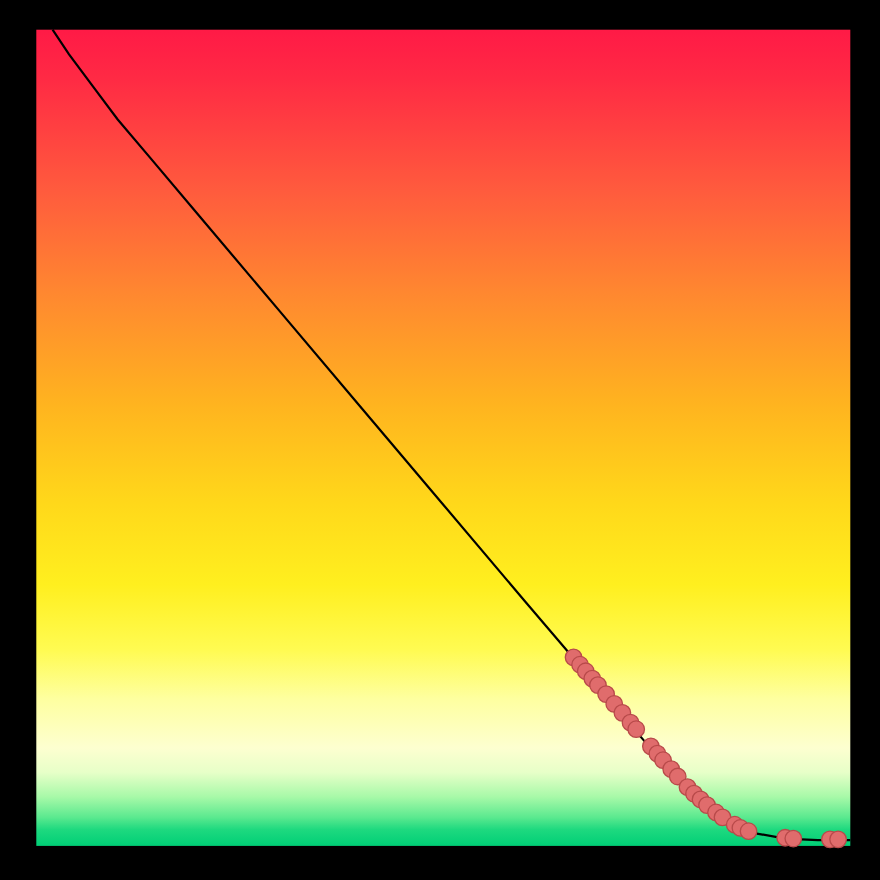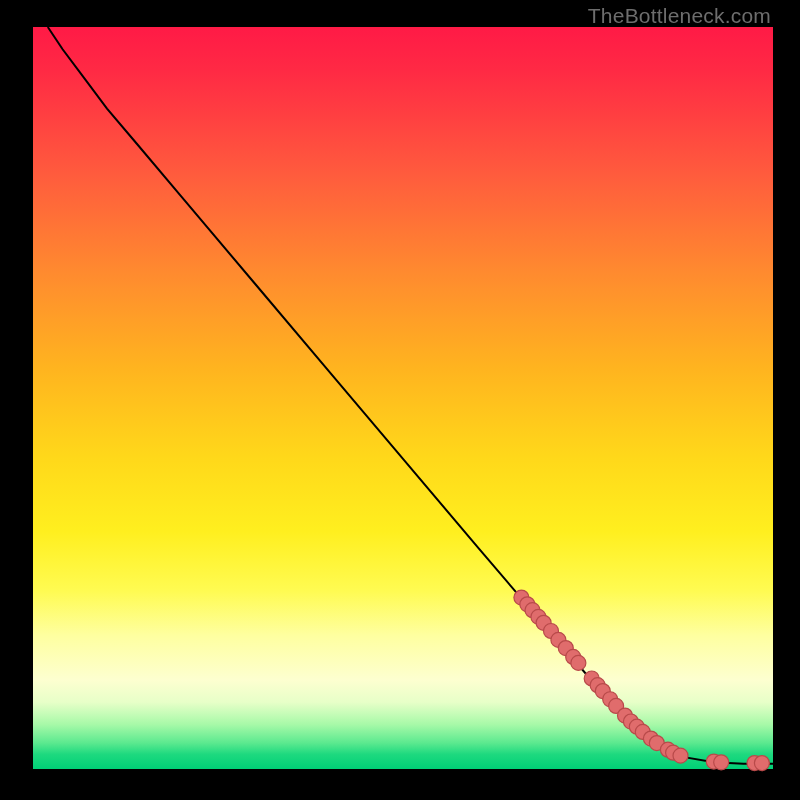--- a/index.html
+++ b/index.html
@@ -71,21 +71,20 @@
     fill: #e06c6c;
     stroke: #b84a4a;
     stroke-width: 1.2;
   }
 </style>
 </head>
 <body>
 
 <div class="frame">
   <div class="plot"></div>
-  <div class="watermark">TheBottleneck.com</div>
   <svg class="overlay" viewBox="0 0 740 742">
     <path id="curve-path" class="curve" d="M14.80 0.00 L29.60 22.26 L51.80 51.94 L74.00 81.62 L103.60 116.49 L148.00 169.18 L222.00 256.73 L296.00 344.29 L370.00 431.84 L444.00 519.40 L488.40 571.34 L518.00 606.21 L555.00 649.25 L592.00 690.06 L629.00 719.00 L651.20 730.13 L680.80 735.32 L710.40 736.81 L740.00 736.81"></path>
     <g id="dots">
         <circle cx="488.40" cy="570.60" r="7.5" class="dot"></circle>
         <circle cx="494.32" cy="577.28" r="7.5" class="dot"></circle>
         <circle cx="499.50" cy="583.21" r="7.5" class="dot"></circle>
         <circle cx="505.42" cy="589.89" r="7.5" class="dot"></circle>
         <circle cx="510.60" cy="595.83" r="7.5" class="dot"></circle>
         <circle cx="518.00" cy="603.99" r="7.5" class="dot"></circle>
         <circle cx="525.40" cy="612.89" r="7.5" class="dot"></circle>

